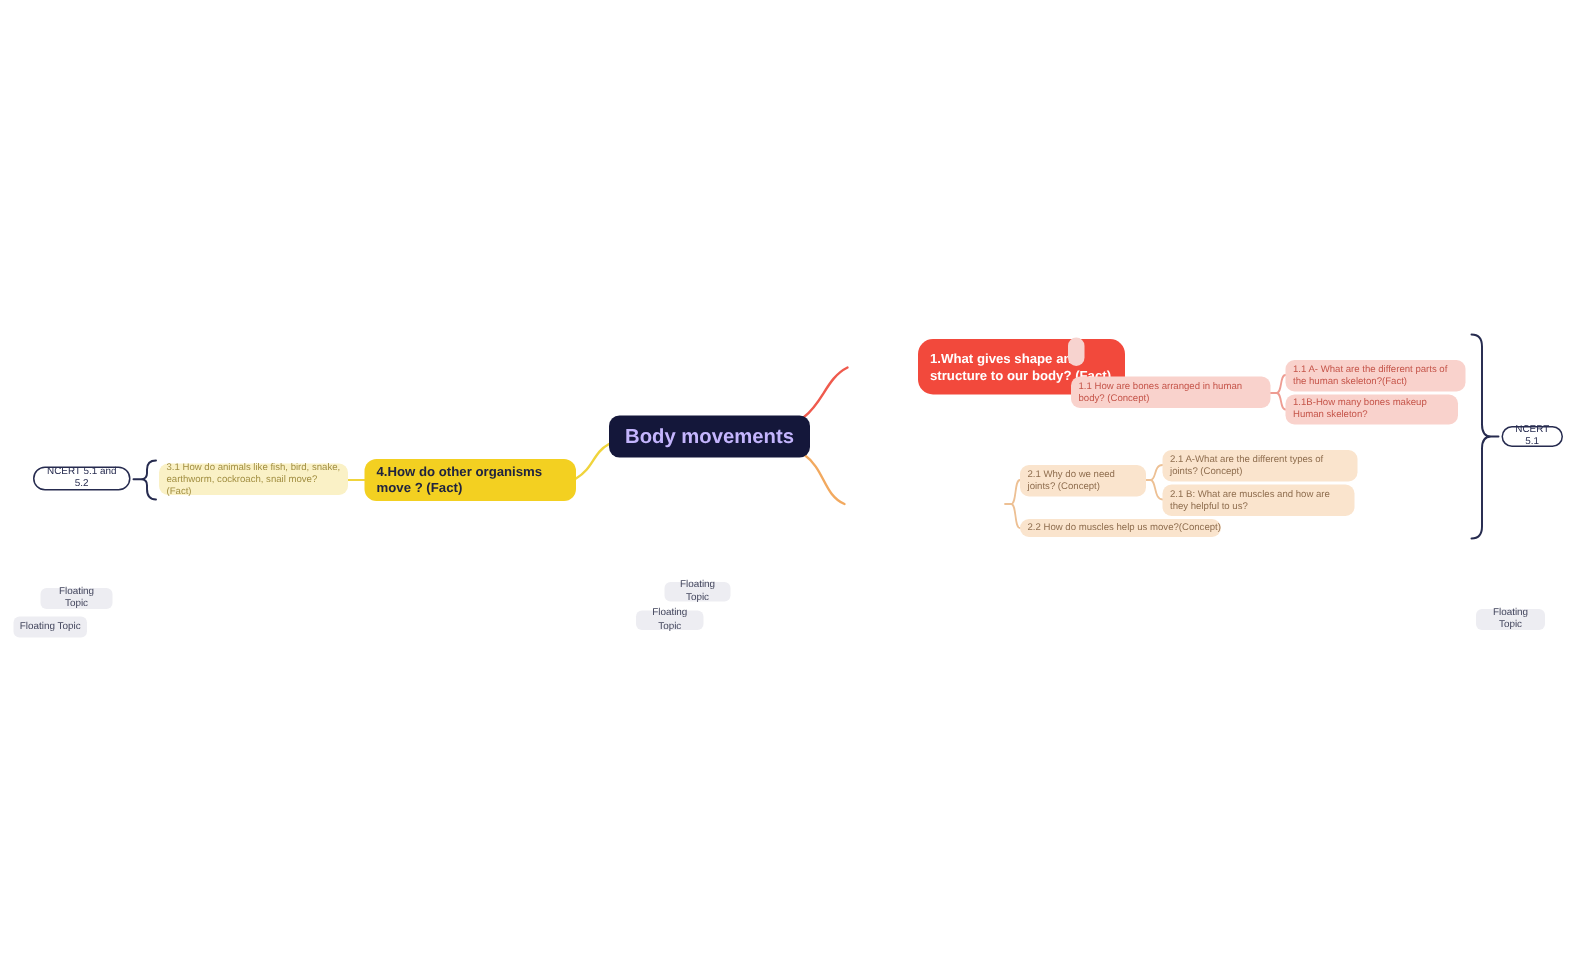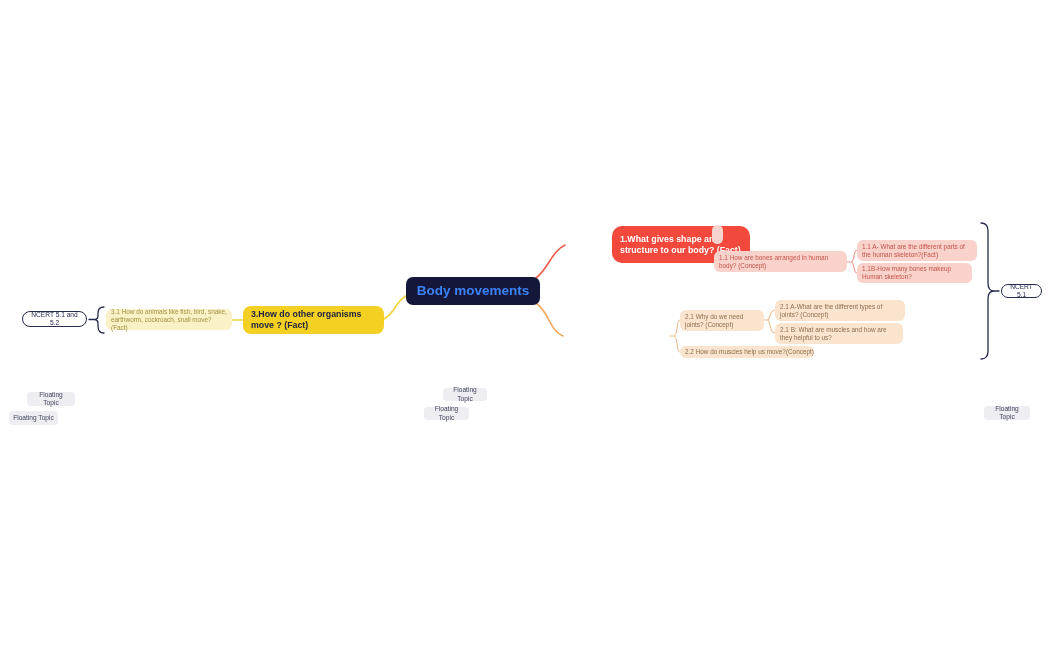--- a/index.html
+++ b/index.html
@@ -13,21 +13,21 @@
   #edges{position:absolute;left:0;top:0;z-index:0;}
   .node{
     position:absolute;z-index:2;
     box-sizing:border-box;
     display:flex;align-items:center;
     line-height:1.25;
     text-align:left;
     cursor:default;
   }
   .central{
-    background:#14173a;color:#3b82f6;
+    background:#14173a;color:#c4b5fd;
     border-radius:7px;
     font-size:13.5px;font-weight:bold;
     justify-content:center;text-align:center;
     padding:4px 10px;
   }
   .main-topic{
     font-size:8.8px;font-weight:bold;
     padding:4px 8px;
   }
   .b1{background:#f2493c;color:#ffffff;border-radius:10px;margin-left:47px;}
@@ -100,21 +100,21 @@
 
 
   <div class="node sub peach" style="left:680px;top:310px;width:84px;height:21px;">2.1 Why do we need joints? (Concept)</div>
 
   <div class="node sub peach" style="left:775px;top:300px;width:130px;height:21px;">2.1 A-What are the different types of joints? (Concept)</div>
 
   <div class="node sub peach" style="left:775px;top:323px;width:128px;height:21px;">2.1 B: What are muscles and how are they helpful to us?</div>
 
   <div class="node sub peach" style="left:680px;top:346px;width:134px;height:12px;white-space:nowrap;">2.2 How do muscles help us move?(Concept)</div>
 
-  <div class="node main-topic b3" style="left:243px;top:306px;width:141px;height:28px;">3.How do other organisms move ? (Fact)</div>
+  <div class="node main-topic b3" style="left:243px;top:306px;width:141px;height:28px;">4.How do other organisms move ? (Fact)</div>
 
   <div class="node sub lightyellow" style="left:106px;top:309px;width:126px;height:21px;">3.1 How do animals like fish, bird, snake, earthworm, cockroach, snail move?(Fact)</div>
 
   <div class="node summary-label" style="left:22px;top:311px;width:65px;height:16px;">NCERT 5.1 and 5.2</div>
 
   <div class="node summary-label" style="left:1001px;top:284px;width:41px;height:14px;">NCERT 5.1</div>
 
   <div class="node floating" style="left:27px;top:392px;width:48px;height:14px;">Floating Topic</div>
 
   <div class="node floating" style="left:9px;top:411px;width:49px;height:14px;">Floating Topic</div>

